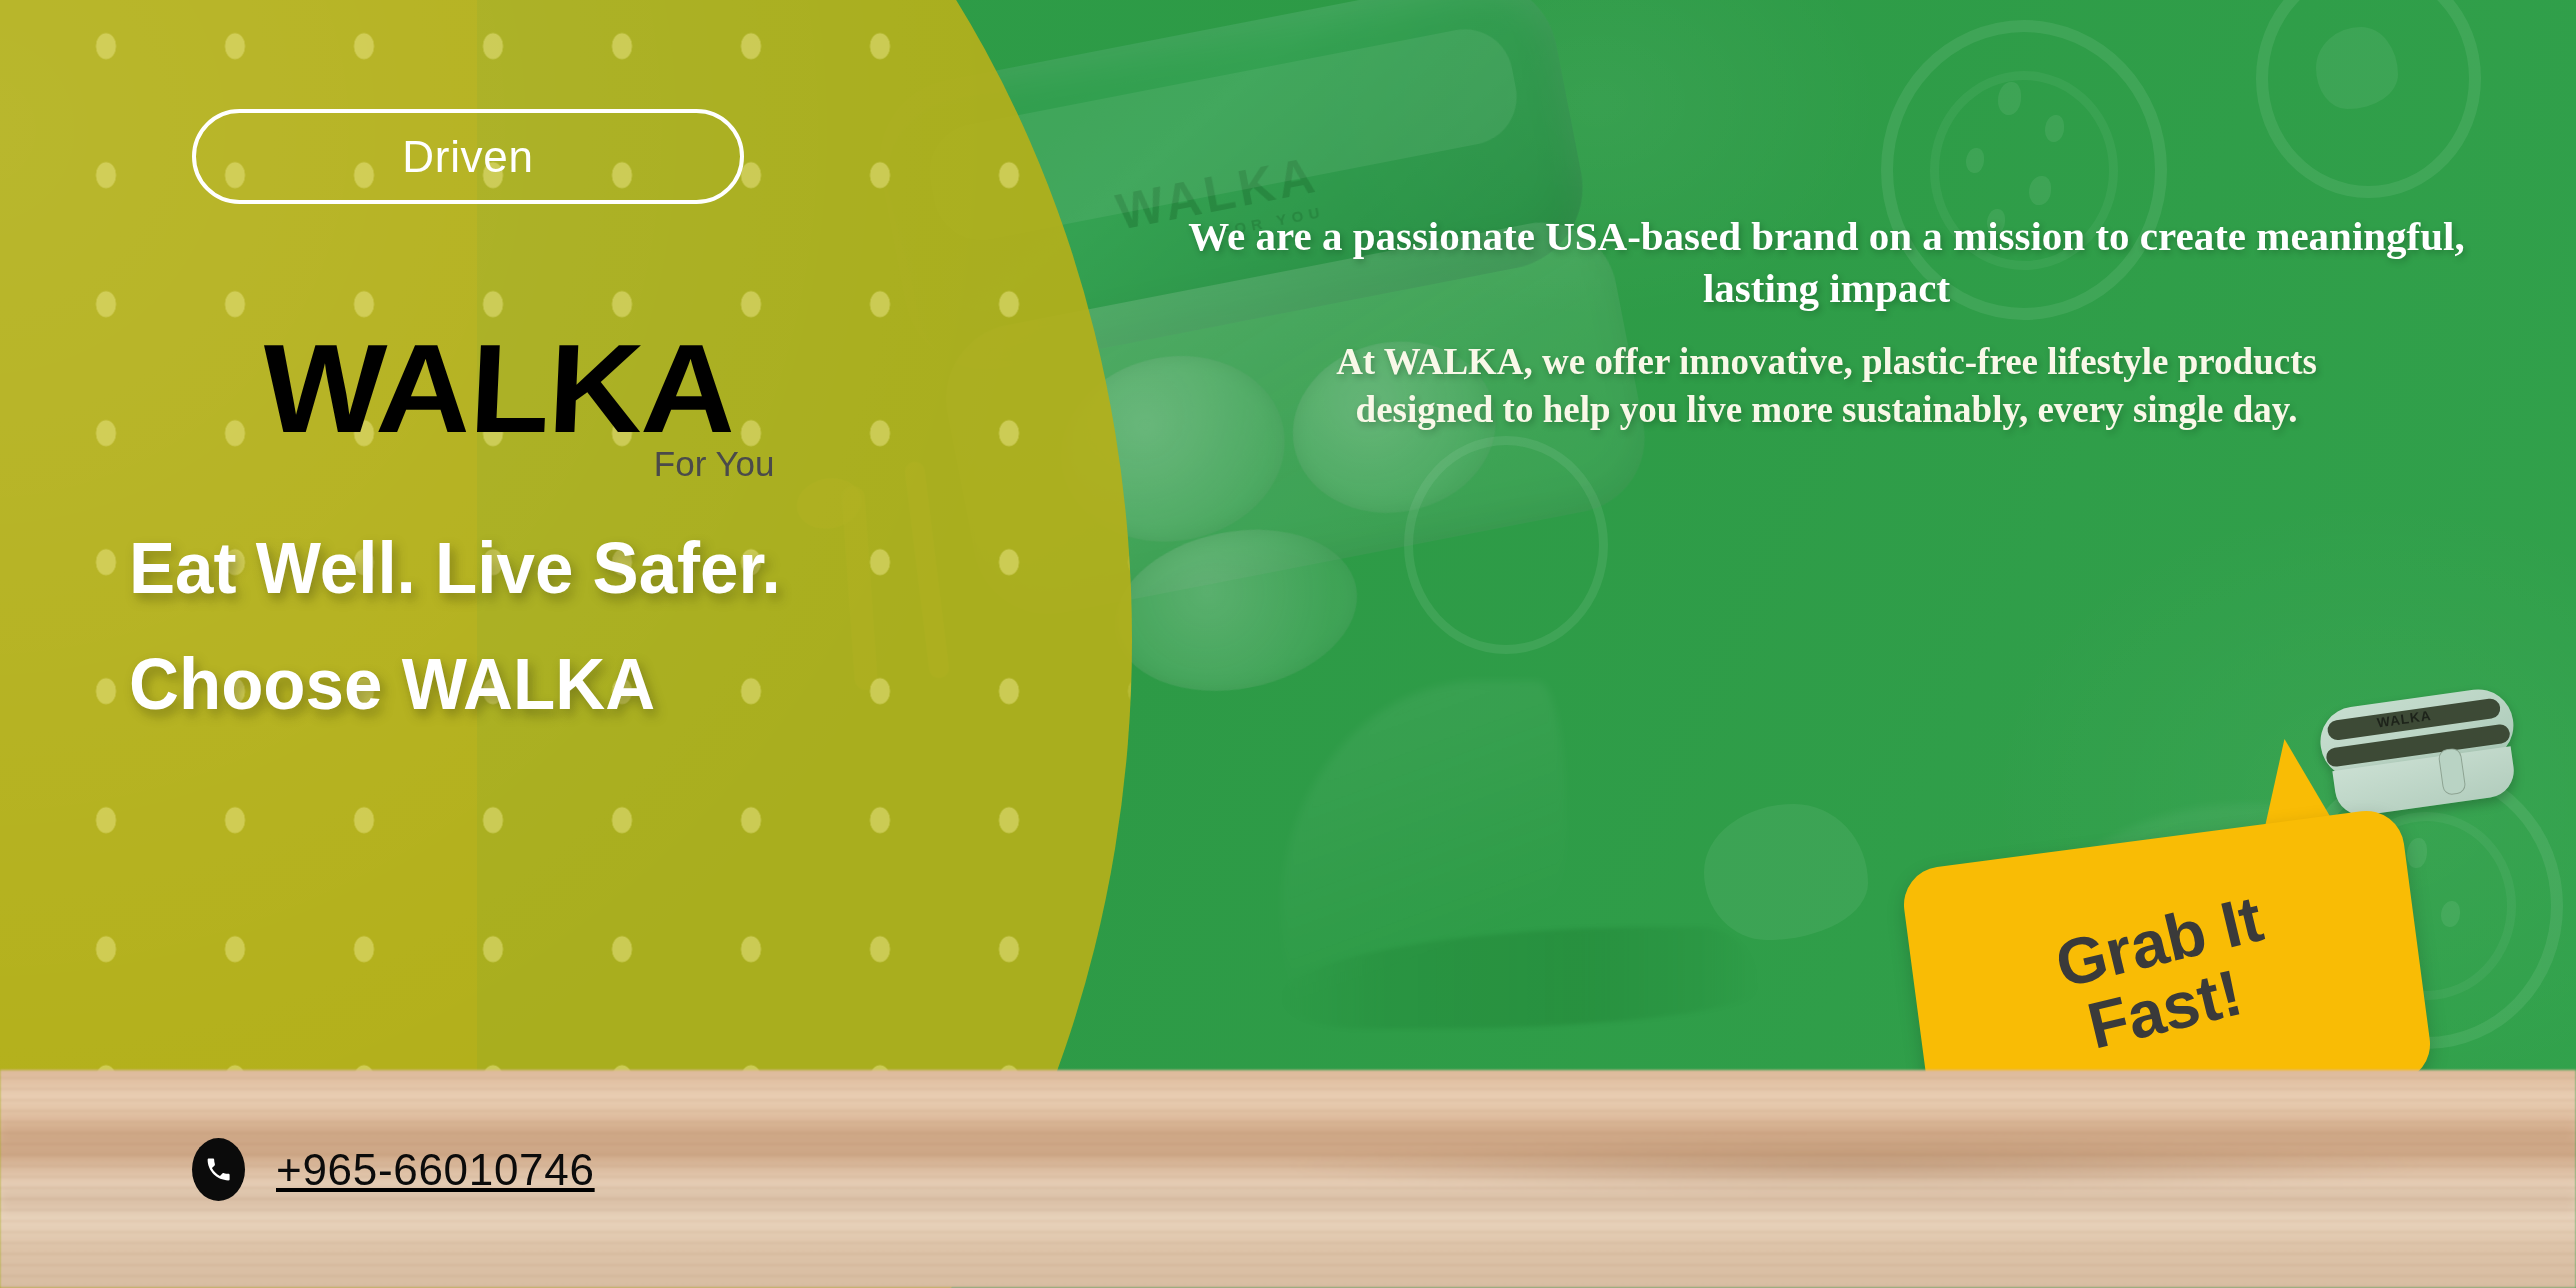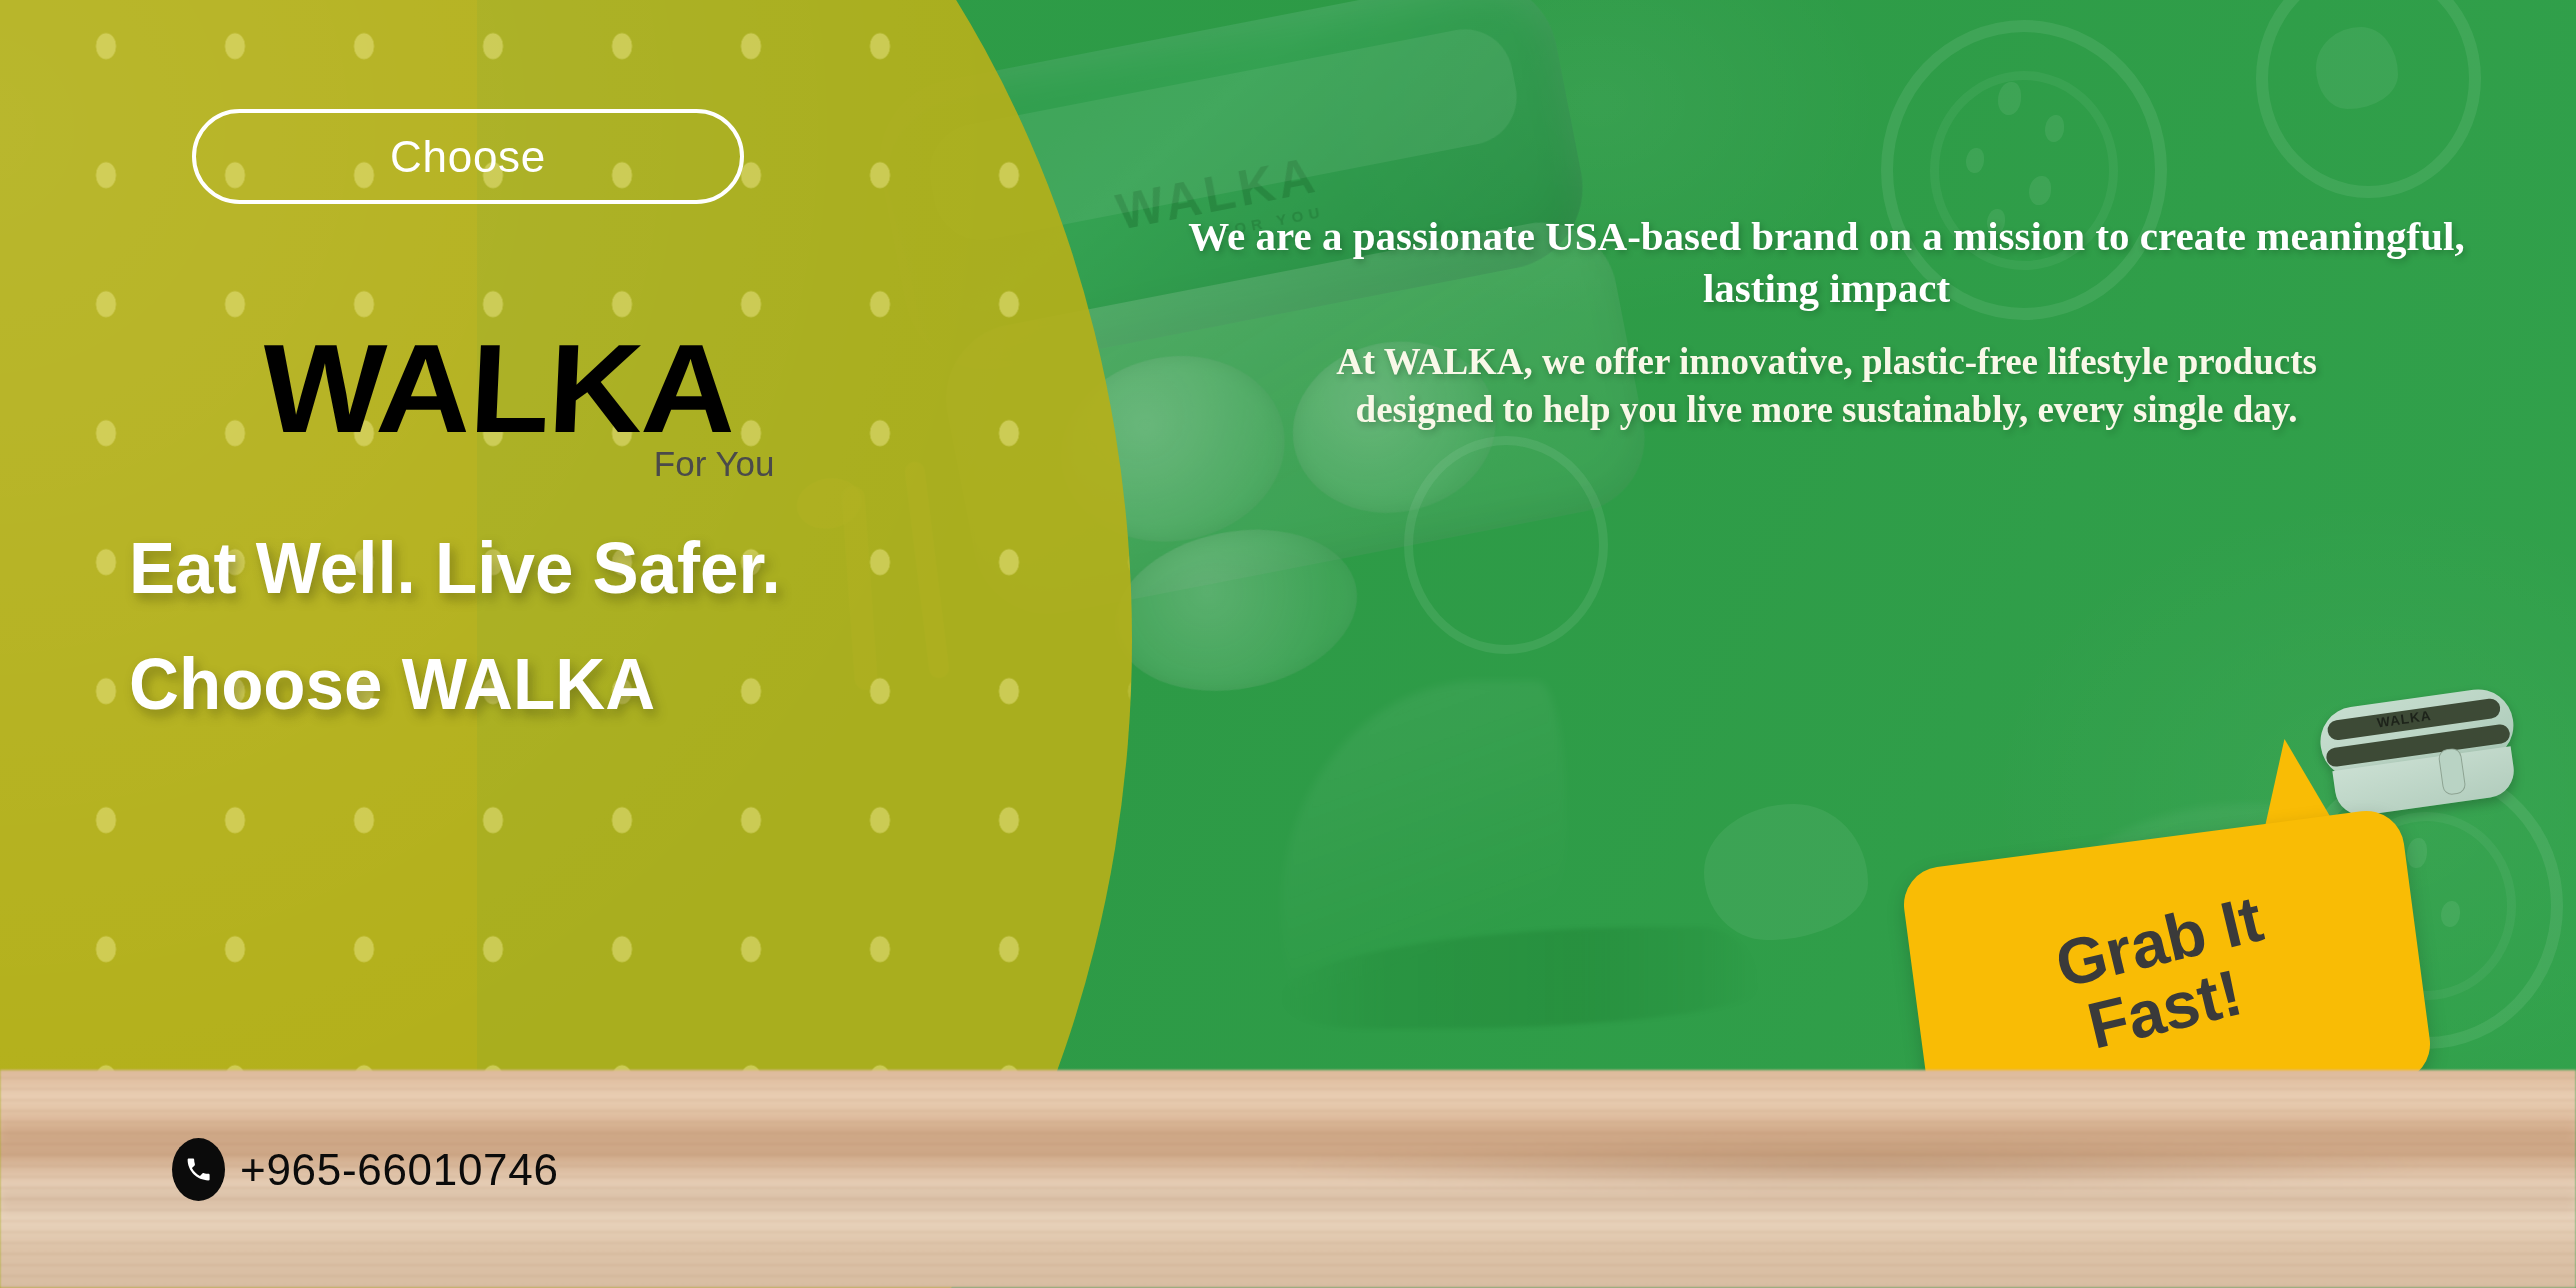--- a/index.html
+++ b/index.html
@@ -259,22 +259,22 @@
     position:absolute; inset:0;
     background:
       linear-gradient(180deg, rgba(170,120,80,.00) 20%, rgba(160,112,74,.22) 29%, rgba(170,120,80,0) 38%),
       linear-gradient(180deg, rgba(170,120,80,.00) 52%, rgba(150,104,68,.18) 60%, rgba(170,120,80,0) 68%),
       radial-gradient(ellipse 818px 41px at 72% 44%, rgba(140,96,62,.25), rgba(140,96,62,0) 70%);
     filter:blur(4.1px);
   }
 
   
   .phone-row{
-    position:absolute; left:172px; bottom:87px;
-    display:flex; align-items:center; gap:15px;
+    position:absolute; left:192px; bottom:87px;
+    display:flex; align-items:center; gap:31px;text-decoration:underline;
   }
   .phone-icon{
     width:53px; height:63px; border-radius:50%;
     background:#0b0b0b;
     display:flex; align-items:center; justify-content:center;
   }
   .phone-icon svg{ width:29px; height:29px; }
   .phone-num{ font-size:44px; color:#0b0b0b; letter-spacing:0.7px; }
 </style>
 </head>
@@ -323,21 +323,21 @@
     <div class="pp-utensil" style="left:-29px; top:421px; width:23px; height:204px; border-radius:12.3px; transform:rotate(7deg);"></div>
     <div class="pp-utensil" style="left:-64px; top:409px; width:65px; height:50px; border-radius:50%;"></div>
     <div class="pp-utensil" style="left:42px; top:409px; width:20.4px; height:218px; border-radius:11px; transform:rotate(4deg);"></div>
   </div>
 
   <div class="yellow-flat"></div>
   <div class="yellow-ellipse"></div>
   <div class="yellow-dots"></div>
 
   <div class="health-pill">
-    <span>Choose</span>
+    <span>Driven</span>
   </div>
 
   <div class="logo-wrap">
     <div class="logo-main">WALKA</div>
     <div class="logo-sub">For You</div>
   </div>
 
   <div class="headline">
     <span class="l1">Eat Well. Live Safer.</span>
     <span class="l2">Choose WALKA</span>

